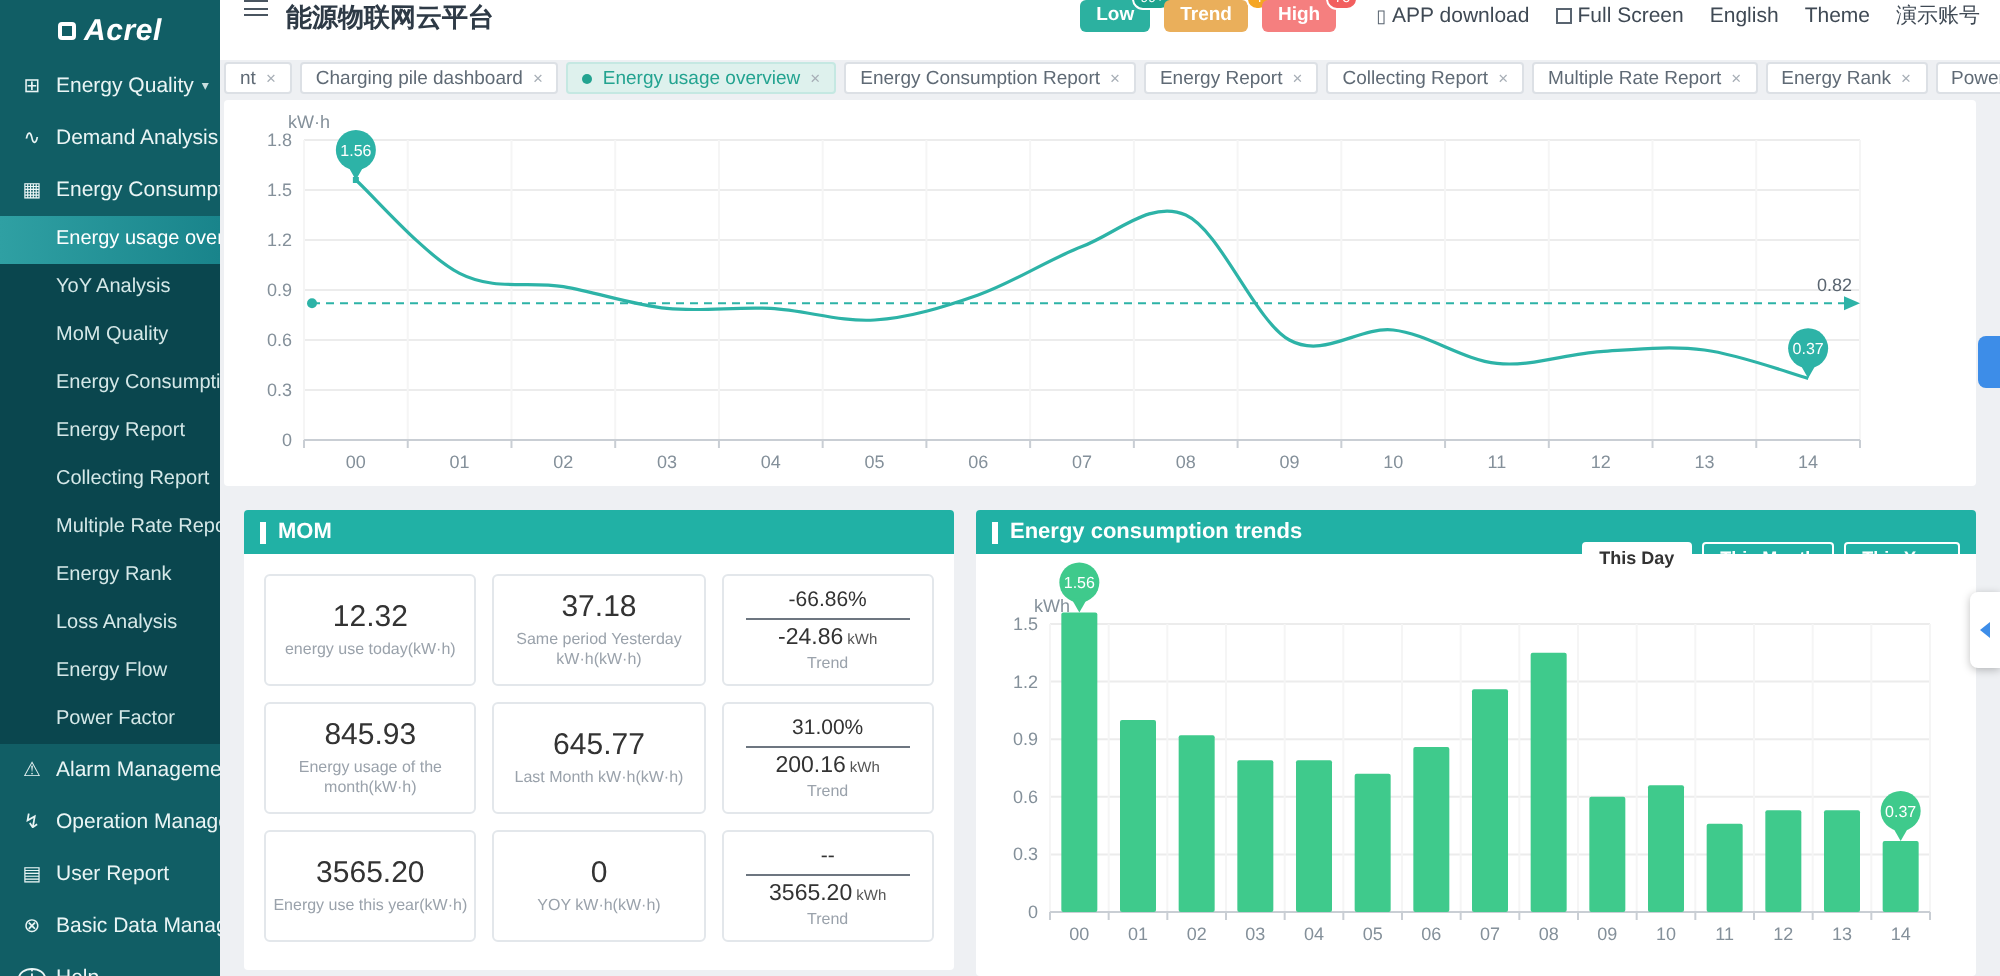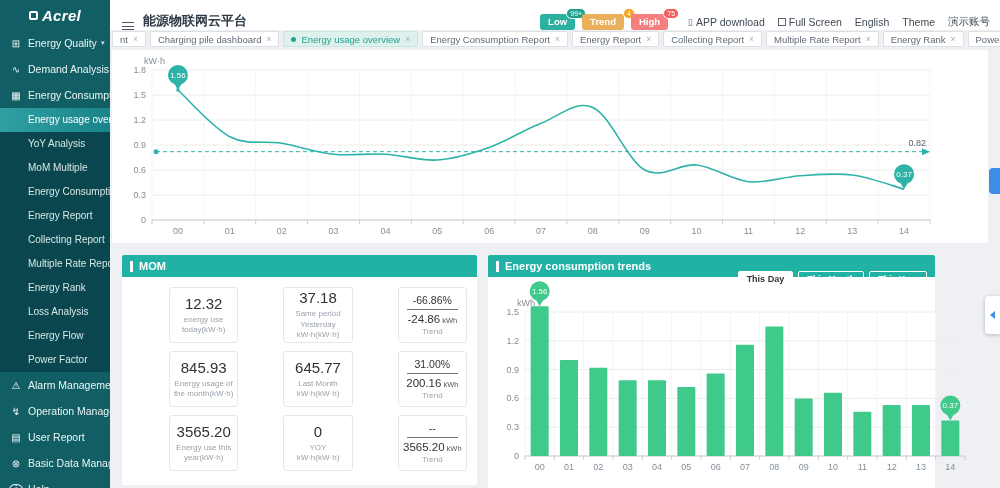--- a/index.html
+++ b/index.html
@@ -20,21 +20,21 @@
   .side-item .ic { width:14px; flex:none; margin-right:5px; font-size:10px; text-align:center; font-style:normal; }
   .side-item .chev { margin-left:auto; font-size:7px; opacity:.85; padding-left:4px; }
   .submenu { background:#0a464e; }
   .sub-item { height:24px; line-height:24px; padding-left:28px; font-size:10px;
     color:#d5e8e8; cursor:pointer; white-space:nowrap; overflow:hidden; }
   .sub-item.active { background:linear-gradient(90deg,#2fa0a3,#19848b); color:#fff; }
   .ic-info { display:inline-block; width:10px; height:10px; border:1px solid #eaf5f5;
     border-radius:50%; font-size:7px; line-height:9px; text-align:center; font-style:normal; }
   
   .topbar { position:absolute; left:110px; top:0; width:890px; height:30px; background:#fff;
-    display:flex; align-items:flex-end; padding:0 10px 0 12px; z-index:5; }
+    display:flex; align-items:flex-start; padding:0 10px 0 12px; z-index:5; }
   .icon-menu { width:12px; height:8px; border-top:1.5px solid #4a5560; border-bottom:1.5px solid #4a5560;
     position:relative; flex:none; cursor:pointer; }
   .icon-menu::after { content:''; position:absolute; left:0; top:2.6px; width:100%; border-top:1.5px solid #4a5560; }
   .apptitle { font-size:13px; font-weight:bold; color:#2e3a46; margin-left:9px; }
   .top-right { margin-left:auto; display:flex; align-items:center; gap:13px; }
   .badge-btn { position:relative; height:16px; line-height:16px; padding:0 8px; border-radius:3px;
     color:#fff; font-size:9.5px; font-weight:bold; cursor:pointer; margin-right:7px; }
   .badge-cnt { position:absolute; top:-6px; right:-11px; height:11px; line-height:10px; padding:0 3px;
     border-radius:6px; font-size:7px; font-weight:normal; border:1px solid #fff; color:#fff; }
   .hlink { font-size:10.5px; color:#3f4954; cursor:pointer; display:flex; align-items:center; gap:3px; }
@@ -46,32 +46,32 @@
   .tab { flex:none; height:16px; background:#fff; border:1px solid #dce0e5; color:#5f6a75;
     font-size:9.5px; padding:0 7px; margin-right:4px; border-radius:2px;
     display:flex; align-items:center; gap:5px; cursor:pointer; white-space:nowrap;text-align:right; }
   .tab .x { font-size:8.5px; color:#a7aeb6; }
   .tab .dot { width:5px; height:5px; border-radius:50%; background:#23a390; }
   .tab.active { background:#def1ed; border-color:#c5e8e2; color:#23a390; }
   
   .panel { position:absolute; background:#fff; border-radius:2px; }
   #top-panel { left:112px; top:50px; width:876px; height:193px; }
   #mom-panel { left:122px; top:255px; width:355px; height:230px; }
-  #trends-panel { left:488px; top:255px; width:447px; height:233px; }
+  #trends-panel { left:488px; top:255px; width:500px; height:233px; }
   .panel-head { height:22px; background:#21b1a5; color:#fff; font-size:11px; font-weight:bold;
     display:flex; align-items:center; padding:0 8px; gap:6px; border-radius:2px 2px 0 0; }
   .accent { width:3px; height:11px; background:#fff; flex:none; }
   .head-btns { margin-left:auto; display:flex; gap:5px; }
   .tbtn { height:16px; line-height:14px; padding:0 8px; border:1px solid #fff; border-radius:2px;
     font-size:9px; font-weight:bold; color:#fff; cursor:pointer; background:transparent;margin-top:25px; }
   .tbtn.active { background:#fff; color:#333; }
   
   #mom-grid { display:grid; grid-template-columns:repeat(3,1fr); gap:8px; padding:10px; }
   .card { border:1px solid #e3e7eb; border-radius:3px; height:56px; display:flex; flex-direction:column;
-    align-items:center; justify-content:center; text-align:center; padding:2px 3px;margin-left:37px; }
+    align-items:center; justify-content:center; text-align:center; padding:2px 3px; }
   .card .v { font-size:15px; color:#333; font-weight:500; }
   .card .l { font-size:8px; color:#9aa2ab; margin-top:3px; line-height:1.3; }
   .trend .pct { font-size:10.5px; color:#333; font-weight:500; }
   .trend .rule { width:84%; border-top:1px solid #6d7680; margin:3px 0; }
   .trend .mid { font-size:11.5px; color:#333; font-weight:500; }
   .trend .unit { font-size:7.5px; color:#555; margin-left:2px; font-weight:normal; }
   .trend .lbl { font-size:8px; color:#9aa2ab; margin-top:2px; }
   svg text { font-family:"Liberation Sans", sans-serif; }
   
   #float-blue { position:absolute; right:0; top:168px; width:11px; height:26px;
@@ -101,21 +101,21 @@
         <span>Demand Analysis</span>
         <span class="chev">▾</span>
       </div>
       <div class="side-item">
         <span class="ic">▦</span>
         <span>Energy Consumption Analysis</span>
       </div>
       <div class="submenu">
         <div class="sub-item active">Energy usage overview</div>
         <div class="sub-item">YoY Analysis</div>
-        <div class="sub-item">MoM Multiple</div>
+        <div class="sub-item">MoM Quality</div>
         <div class="sub-item">Energy Consumption Report</div>
         <div class="sub-item">Energy Report</div>
         <div class="sub-item">Collecting Report</div>
         <div class="sub-item">Multiple Rate Report</div>
         <div class="sub-item">Energy Rank</div>
         <div class="sub-item">Loss Analysis</div>
         <div class="sub-item">Energy Flow</div>
         <div class="sub-item">Power Factor</div>
       </div>
       <div class="side-item">

